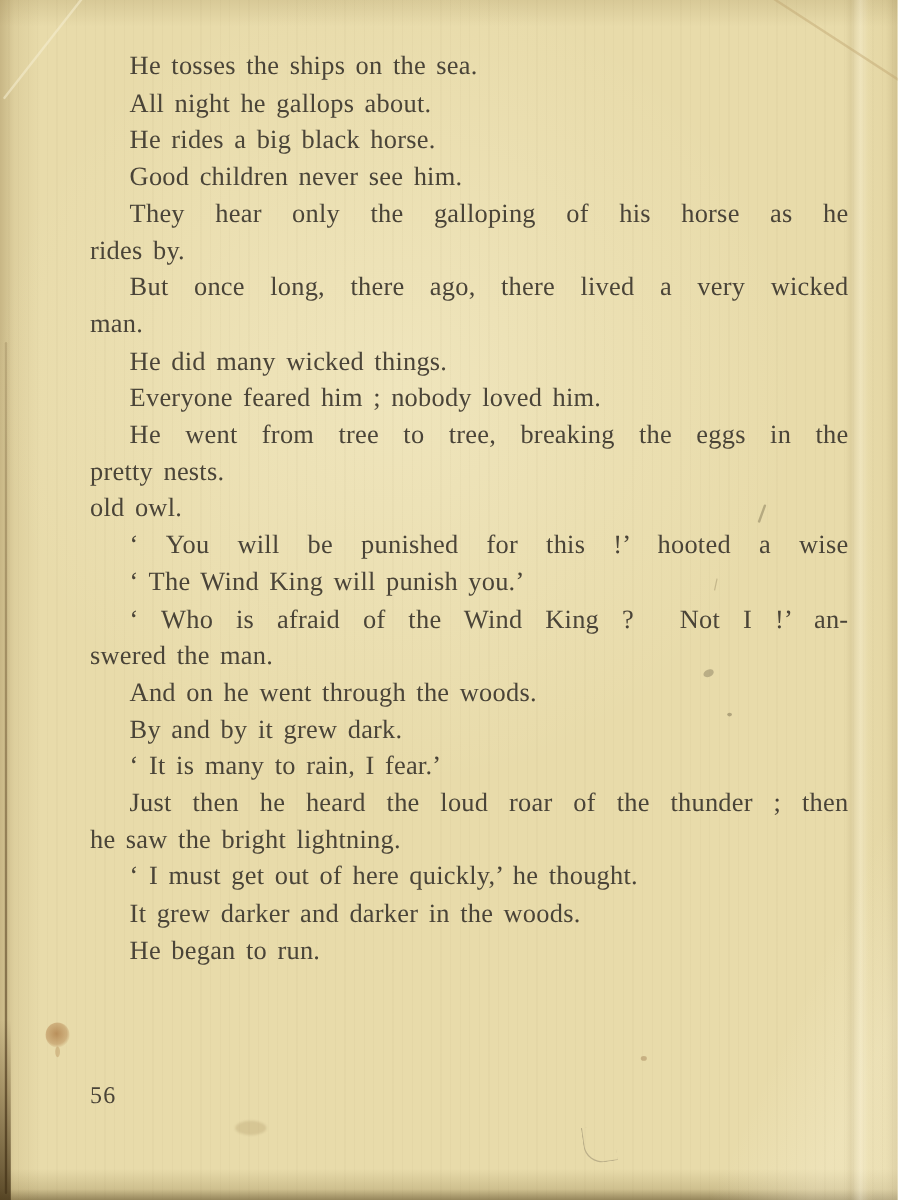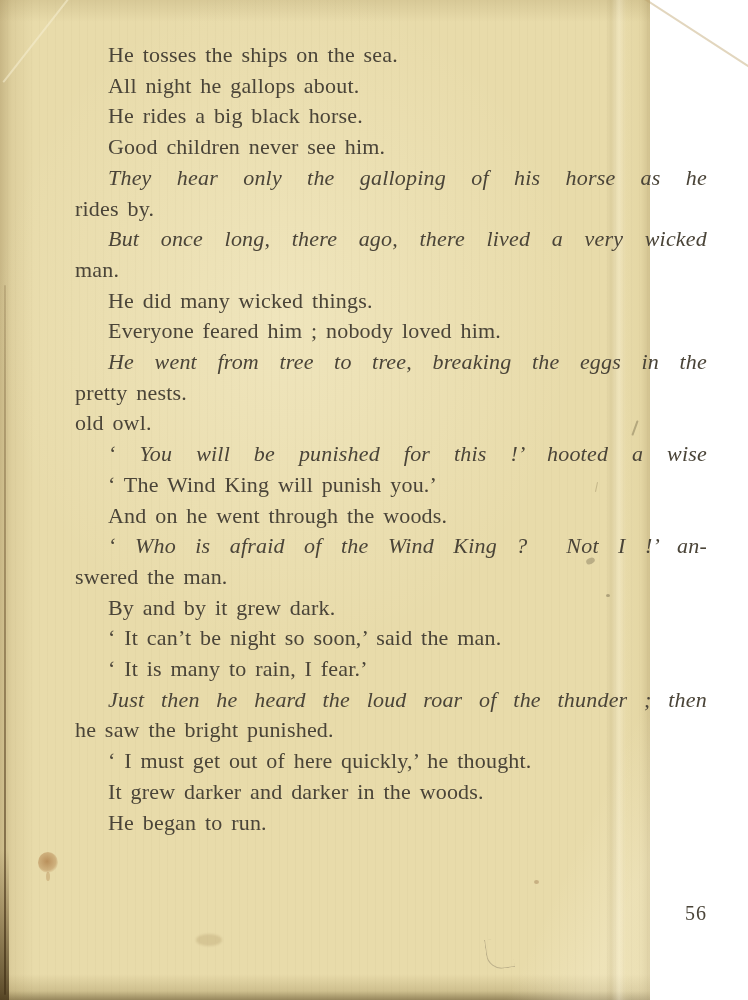--- a/index.html
+++ b/index.html
@@ -4,21 +4,21 @@
 <style>
   html, body {
     margin: 0;
     padding: 0;
     width: 748px;
     height: 1000px;
     overflow: hidden;
   }
   .book-page {
     position: relative;
-    width: 650px;
+    width: 748px;
     height: 1000px;
     background:
       
       repeating-linear-gradient(90deg, transparent 0 7px, rgba(120,100,60,0.035) 7px 8px),
       
       linear-gradient(295deg, rgba(248,240,210,0.35) 0 6%, transparent 13%),
       
       radial-gradient(ellipse 60% 45% at 44% 32%, rgba(250,244,216,0.40), transparent 75%),
       
       linear-gradient(180deg, rgba(150,128,75,0.20) 0, transparent 22px),
@@ -150,26 +150,26 @@
     width: 632px;
     font-size: 22px;
     line-height: 30.7px;
     color: #4a4438;
     letter-spacing: 0.2px;
     word-spacing: 3px;
   }
   .para { margin: 0; }
   .line { white-space: normal; }
   .line.first { text-indent: 33px; }
-  .line.just { text-align: justify; text-align-last: justify; font-style: italic; }
+  .line.just { text-align: justify; text-align-last: justify; }
   .page-number {
     position: absolute;
     left: 75px; top: 902px;
     width: 632px;
-    text-align: right;
+    text-align: left;
     font-size: 20px;
     letter-spacing: 1px;
     color: #4a4438;
   }
 </style>
 </head>
 <body>
 
 <div class="book-page">
   <div class="right-crease"></div>
@@ -219,38 +219,35 @@
         <div class="line">pretty nests.</div>
       </div>
       <div class="para">
         <div class="line">old owl.</div>
         <div class="line first just">‘ You will be punished for this !’ hooted a wise</div>
       </div>
       <div class="para">
         <div class="line first">‘ The Wind King will punish you.’</div>
       </div>
       <div class="para">
-        <div class="line first">And on he went through the woods.</div>
-      </div>
-      <div class="para">
         <div class="line first just">‘ Who is afraid of the Wind King ?&nbsp; Not I !’ an-</div>
         <div class="line">swered the man.</div>
       </div>
       <div class="para">
+        <div class="line first">And on he went through the woods.</div>
+      </div>
+      <div class="para">
         <div class="line first">By and by it grew dark.</div>
       </div>
       <div class="para">
-        <div class="line first">‘ It can’t be night so soon,’ said the man.</div>
-      </div>
-      <div class="para">
         <div class="line first">‘ It is many to rain, I fear.’</div>
       </div>
       <div class="para">
         <div class="line first just">Just then he heard the loud roar of the thunder ; then</div>
-        <div class="line">he saw the bright punished.</div>
+        <div class="line">he saw the bright lightning.</div>
       </div>
       <div class="para">
         <div class="line first">‘ I must get out of here quickly,’ he thought.</div>
       </div>
       <div class="para">
         <div class="line first">It grew darker and darker in the woods.</div>
       </div>
       <div class="para">
         <div class="line first">He began to run.</div>
       </div>

